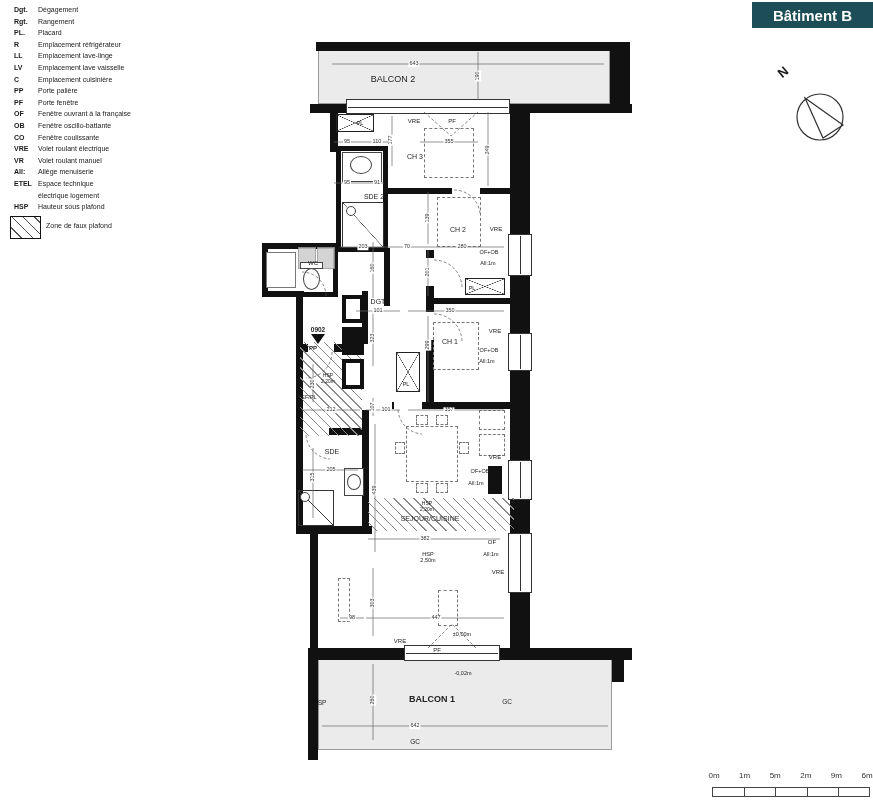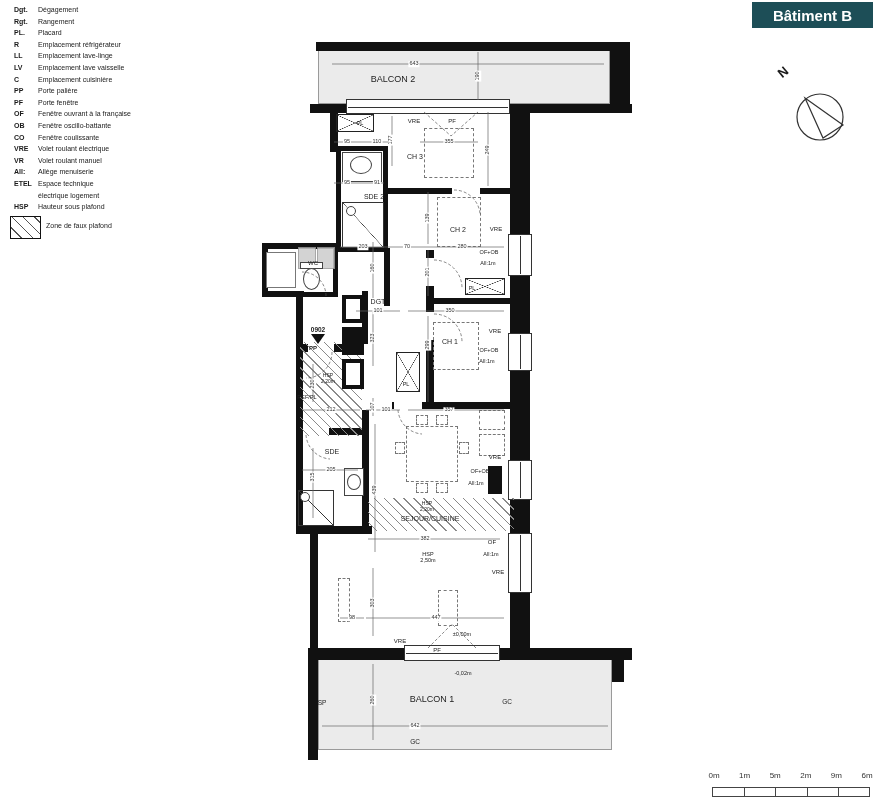--- a/index.html
+++ b/index.html
@@ -256,21 +256,21 @@
 
 <span class="plbl" style="left: 393px; top: 80px; font-size: 9px;">BALCON 2</span>
 <span class="plbl" style="left: 415px; top: 157px; font-size: 7px;">CH 3</span>
 <span class="plbl" style="left: 374px; top: 197px; font-size: 7px;">SDE 2</span>
 <span class="plbl" style="left: 458px; top: 230px; font-size: 7px;">CH 2</span>
 <span class="plbl" style="left: 313px; top: 263px; font-size: 6px;">WC</span>
 <span class="plbl" style="left: 378px; top: 302px; font-size: 7px;">DGT</span>
 <span class="plbl" style="left: 450px; top: 342px; font-size: 7px;">CH 1</span>
 <span class="plbl" style="left: 332px; top: 452px; font-size: 7px;">SDE</span>
 <span class="plbl" style="left: 430px; top: 519px; font-size: 7px;">SEJOUR/CUISINE</span>
-<span class="plbl" style="left: 432px; top: 700px; font-size: 9px;">BALCON 1</span>
+<span class="plbl" style="left: 432px; top: 700px; font-size: 9px; font-weight: bold;">BALCON 1</span>
 <span class="plbl" style="left: 307px; top: 397px; font-size: 5.5px;">REF/PL</span>
 <span class="plbl" style="left: 360px; top: 123px; font-size: 5.5px;">PL</span>
 <span class="plbl" style="left: 406px; top: 384px; font-size: 5.5px;">PL</span>
 <span class="plbl" style="left: 472px; top: 288px; font-size: 5.5px;">PL</span>
 <span class="plbl" style="left: 313px; top: 348px; font-size: 6px; font-weight: 700;">PP</span>
 <span class="plbl" style="left: 318px; top: 330px; font-size: 6.5px; font-weight: 700;">0902</span>
 <span class="plbl" style="left: 414px; top: 121px; font-size: 6px;">VRE</span>
 <span class="plbl" style="left: 452px; top: 121px; font-size: 6px;">PF</span>
 <span class="plbl" style="left: 496px; top: 229px; font-size: 6px;">VRE</span>
 <span class="plbl" style="left: 489px; top: 252px; font-size: 5.5px;">OF+OB</span>

